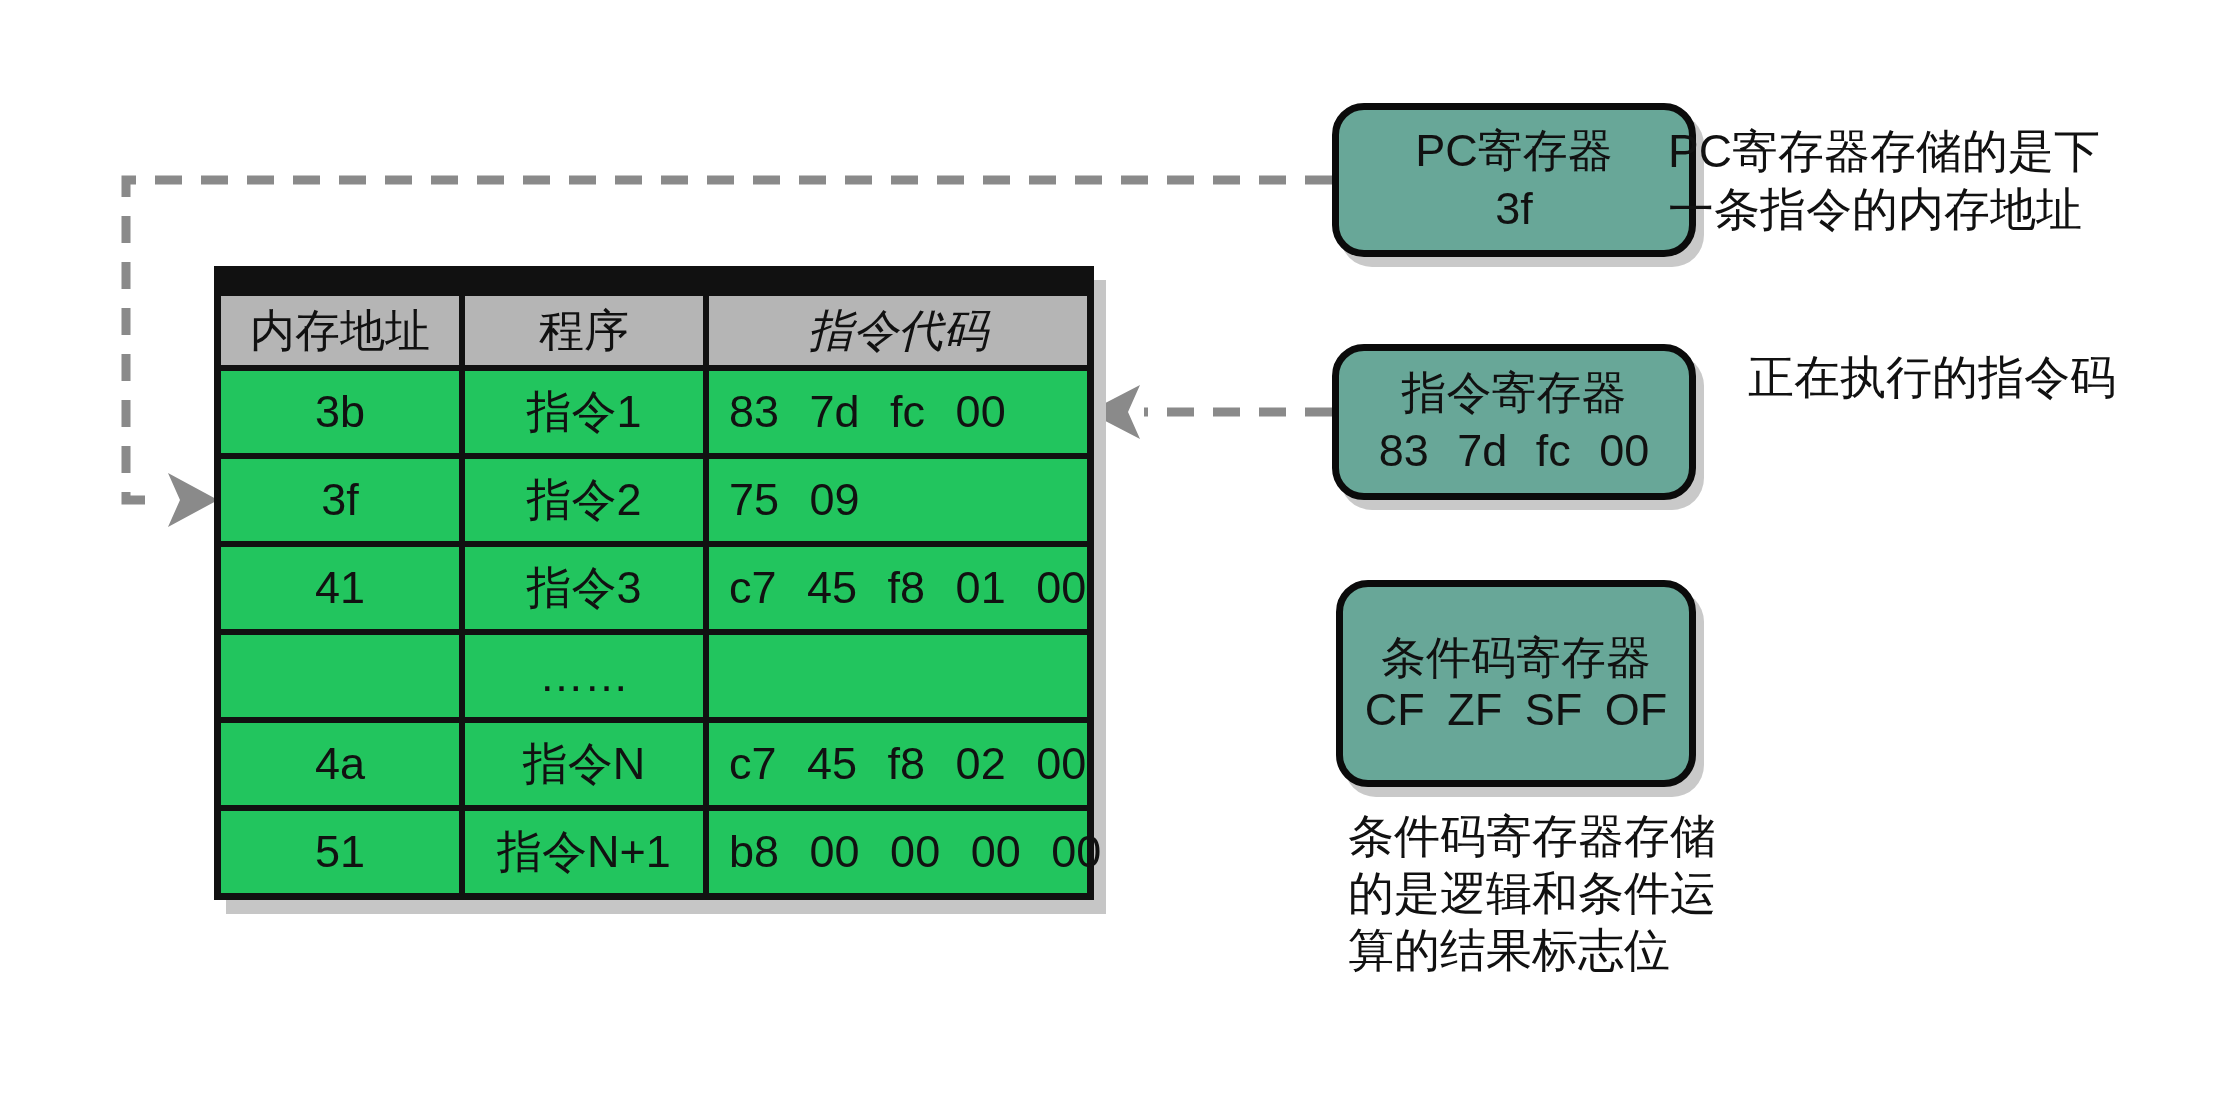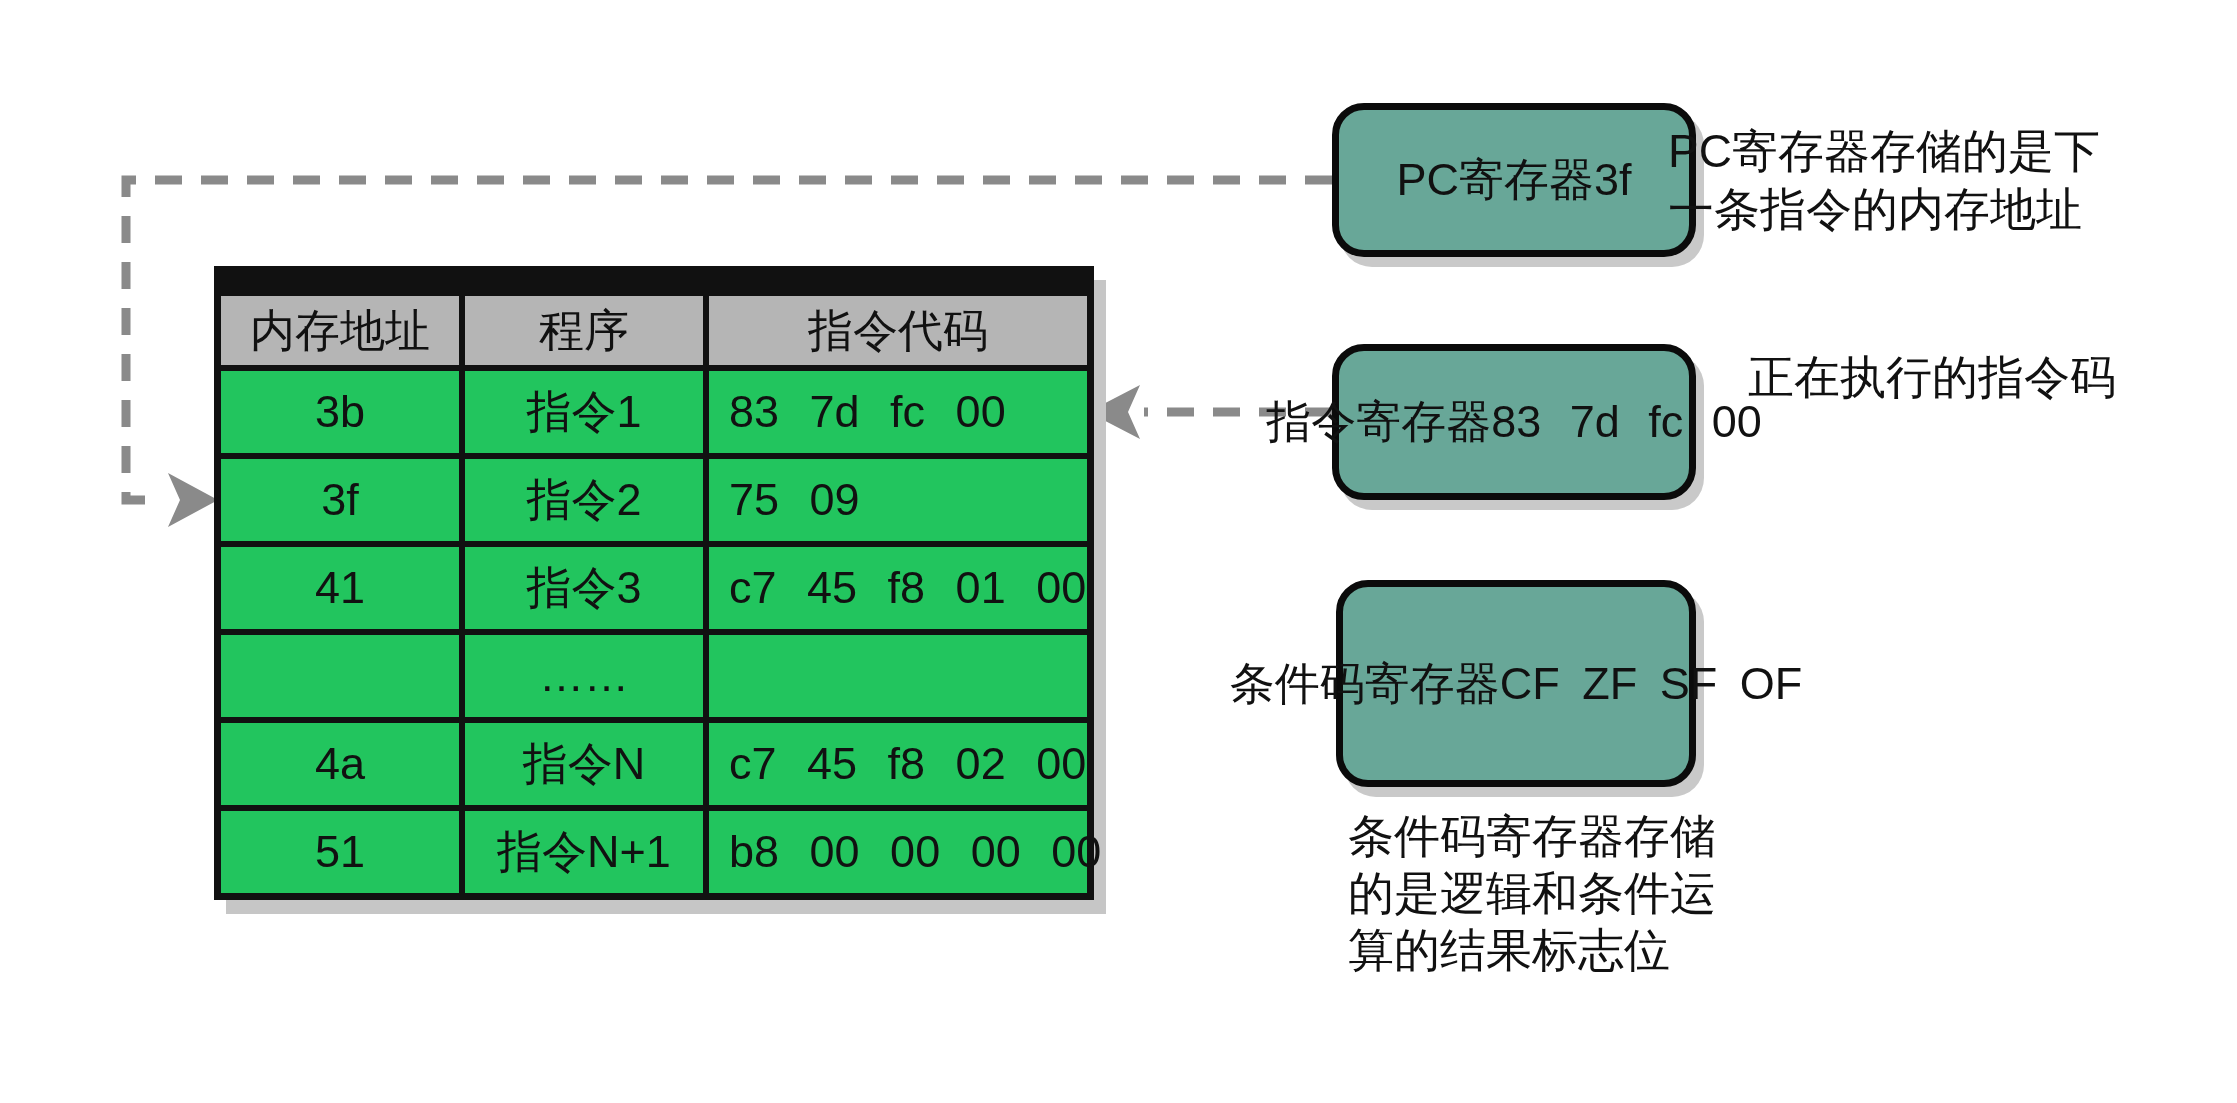--- a/index.html
+++ b/index.html
@@ -27,27 +27,27 @@
     grid-template-rows:92px 82px 82px 82px 82px 82px 82px;
     gap:6px;background:#111;border:7px solid #111;
     box-shadow:12px 14px 0 var(--shadow);
   }
   .cell{
     background:#22c55e;display:flex;align-items:center;justify-content:center;
     font-size:45px;font-weight:500;white-space:nowrap;
   }
   .cell.hdr{background:var(--table-header);margin-top:23px;}
   .cell.code{justify-content:flex-start;padding-left:20px;word-spacing:18px;}
-  .cell.code.hdr{justify-content:center;padding-left:0;word-spacing:normal;}
+  .cell.code.hdr{justify-content:center;padding-left:0;word-spacing:normal;font-style:italic;}
   
   .reg{
     position:absolute;z-index:1;background:var(--register-fill);
     border:7px solid #0b0b0b;border-radius:32px;
     box-shadow:8px 10px 0 #c9c9c9;
-    display:flex;flex-direction:row;align-items:center;justify-content:center;
+    display:flex;flex-direction:column;align-items:center;justify-content:center;
     font-size:45px;line-height:58px;font-weight:500;white-space:nowrap;
   }
   #reg-pc{left:1332px;top:103px;width:364px;height:154px;}
   #reg-ir{left:1332px;top:344px;width:364px;height:156px;}
   #reg-cc{left:1336px;top:580px;width:360px;height:207px;line-height:52px;}
   .reg .val{word-spacing:16px;}
   #reg-cc .flags{word-spacing:10px;}
   #reg-cc .flagvals{word-spacing:46px;}
   
   .note{position:absolute;z-index:1;font-size:46px;line-height:58px;font-weight:500;white-space:nowrap;}

